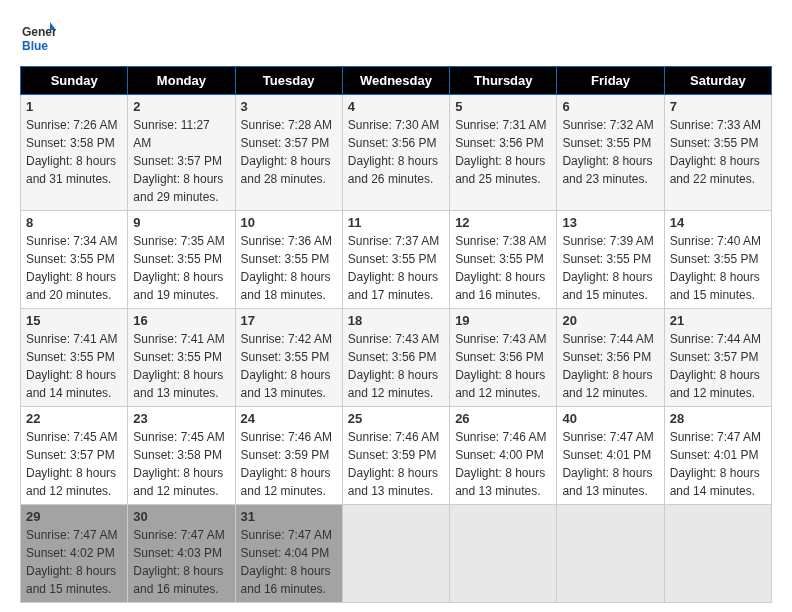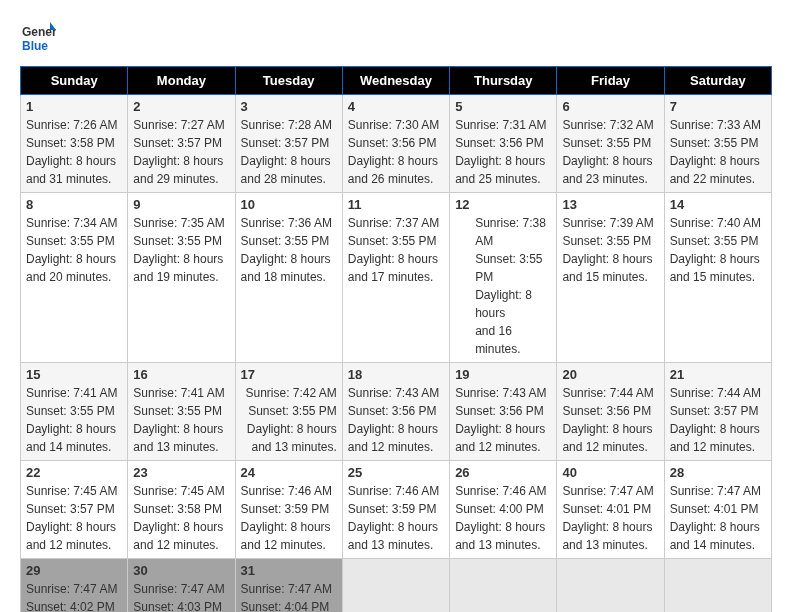--- a/index.html
+++ b/index.html
@@ -117,21 +117,21 @@
   <tr>
         <td>
           <span class="day-num">1</span>
           <div class="day-info" style="white-space: pre-line;">Sunrise: 7:26 AM
 Sunset: 3:58 PM
 Daylight: 8 hours
 and 31 minutes.</div>
         </td>
         <td>
           <span class="day-num">2</span>
-          <div class="day-info" style="white-space: pre-line;">Sunrise: 7:27 AM
+          <div class="day-info" style="white-space: pre-line;">Sunrise: 11:27 AM
 Sunset: 3:57 PM
 Daylight: 8 hours
 and 29 minutes.</div>
         </td>
         <td>
           <span class="day-num">3</span>
           <div class="day-info" style="white-space: pre-line;">Sunrise: 7:28 AM
 Sunset: 3:57 PM
 Daylight: 8 hours
 and 28 minutes.</div>
@@ -189,21 +189,21 @@
         </td>
         <td>
           <span class="day-num">11</span>
           <div class="day-info" style="white-space: pre-line;">Sunrise: 7:37 AM
 Sunset: 3:55 PM
 Daylight: 8 hours
 and 17 minutes.</div>
         </td>
         <td>
           <span class="day-num">12</span>
-          <div class="day-info" style="white-space: pre-line; margin-left: 20px;">Sunrise: 7:38 AM
+          <div class="day-info" style="white-space: pre-line;">Sunrise: 7:38 AM
 Sunset: 3:55 PM
 Daylight: 8 hours
 and 16 minutes.</div>
         </td>
         <td>
           <span class="day-num">13</span>
           <div class="day-info" style="white-space: pre-line;">Sunrise: 7:39 AM
 Sunset: 3:55 PM
 Daylight: 8 hours
 and 15 minutes.</div>
@@ -226,21 +226,21 @@
         </td>
         <td>
           <span class="day-num">16</span>
           <div class="day-info" style="white-space: pre-line;">Sunrise: 7:41 AM
 Sunset: 3:55 PM
 Daylight: 8 hours
 and 13 minutes.</div>
         </td>
         <td>
           <span class="day-num">17</span>
-          <div class="day-info" style="white-space: pre-line; text-align: right;">Sunrise: 7:42 AM
+          <div class="day-info" style="white-space: pre-line;">Sunrise: 7:42 AM
 Sunset: 3:55 PM
 Daylight: 8 hours
 and 13 minutes.</div>
         </td>
         <td>
           <span class="day-num">18</span>
           <div class="day-info" style="white-space: pre-line;">Sunrise: 7:43 AM
 Sunset: 3:56 PM
 Daylight: 8 hours
 and 12 minutes.</div>

